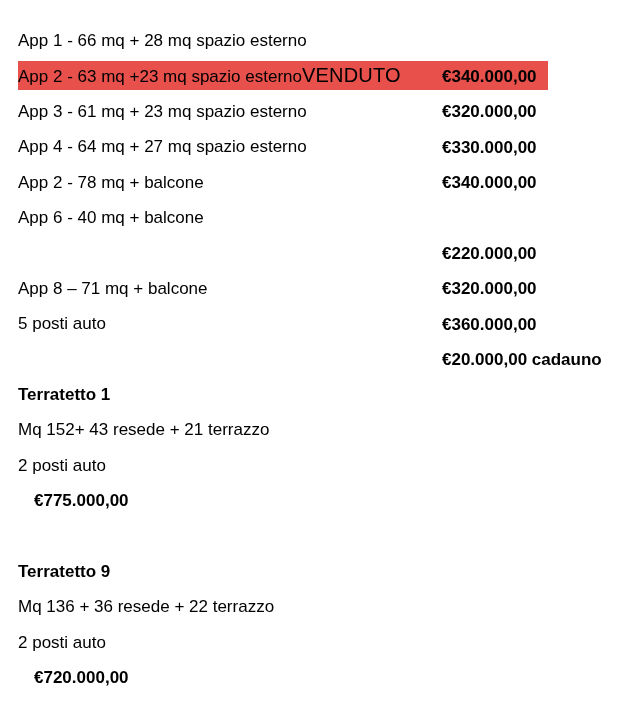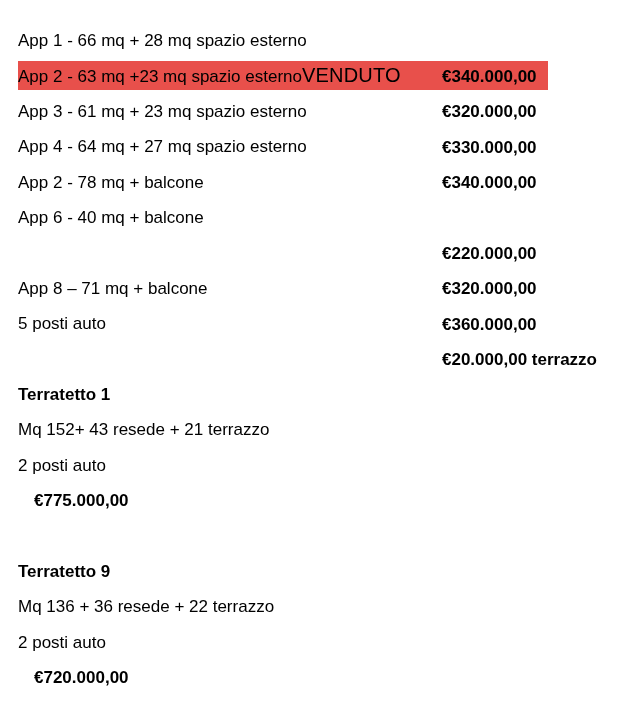--- a/index.html
+++ b/index.html
@@ -103,21 +103,21 @@
     <span class="price">€320.000,00</span>
   </div>
 
   <div class="row">
     <span class="label">App 8 – 71 mq + balcone</span>
     <span class="price">€360.000,00</span>
   </div>
 
   <div class="row">
     <span class="label">5 posti auto</span>
-    <span class="price">€20.000,00 terrazzo</span>
+    <span class="price">€20.000,00 cadauno</span>
   </div>
 
   <div class="spacer"></div>
 
   <div class="row">
     <span class="tt-title">Terratetto 1</span>
   </div>
   <div class="row">
     <span>Mq 152+ 43 resede + 21 terrazzo</span>
   </div>

